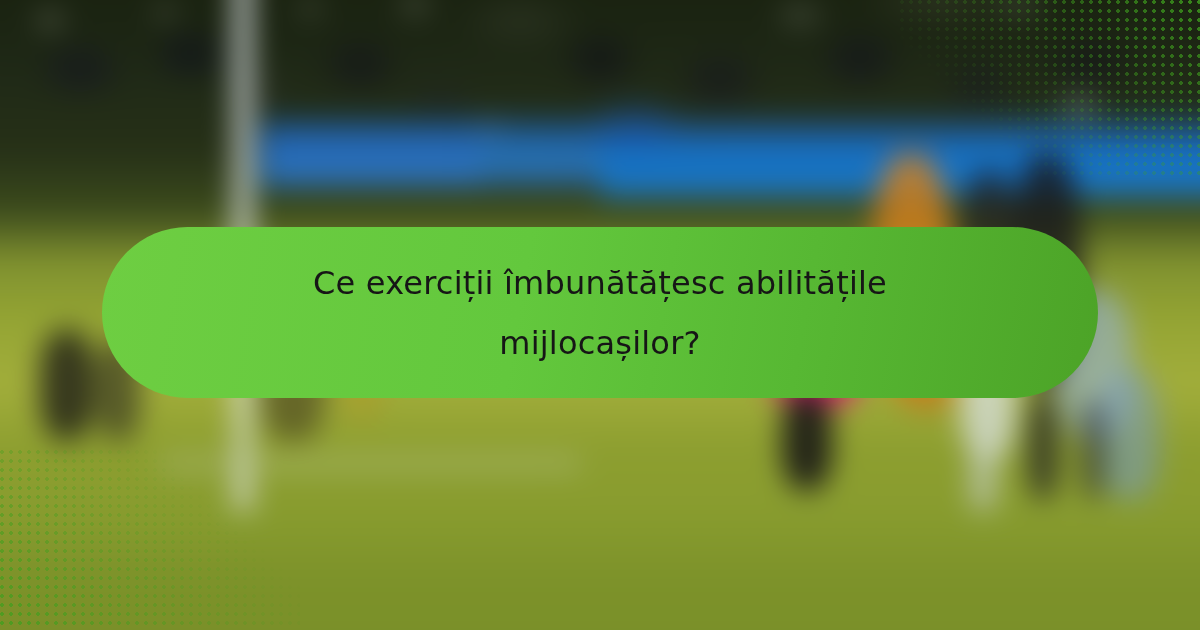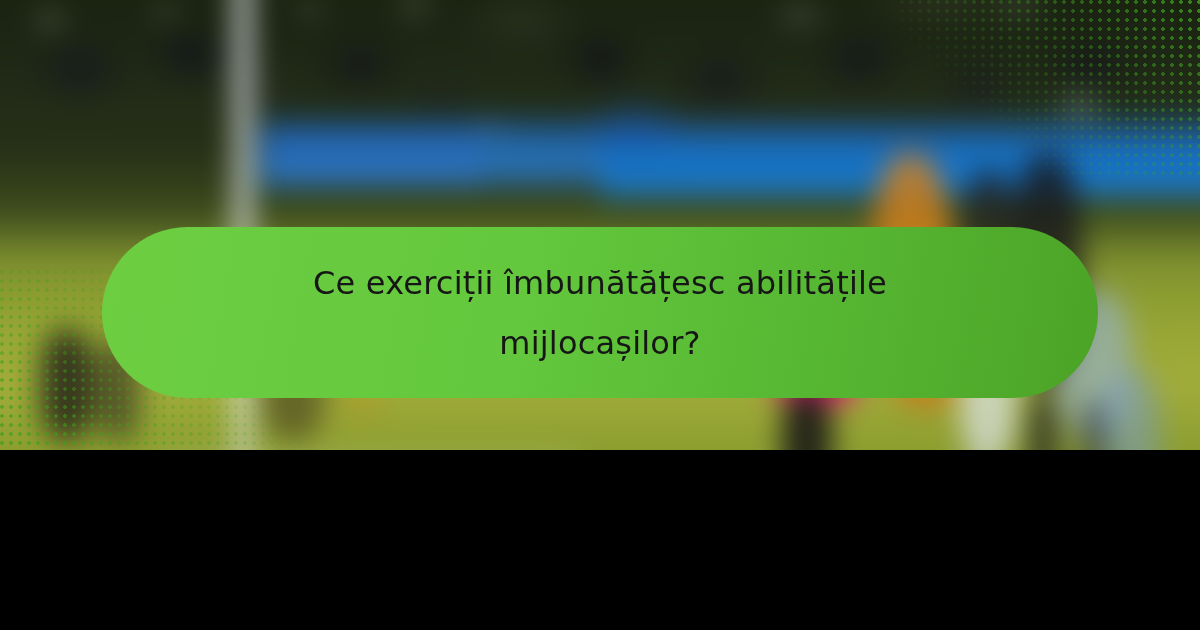--- a/index.html
+++ b/index.html
@@ -7,21 +7,21 @@
     padding: 0;
     background: #000;
   }
   body {
     font-family: "DejaVu Sans", "Liberation Sans", sans-serif;
   }
 
   #canvas {
     position: relative;
     width: 1200px;
-    height: 450px;
+    height: 630px;
     overflow: hidden;
     background: #0d1410;
   }
 
   
   .photo {
     position: absolute;
     inset: -40px;
     filter: blur(14px) saturate(1.05);
   }

